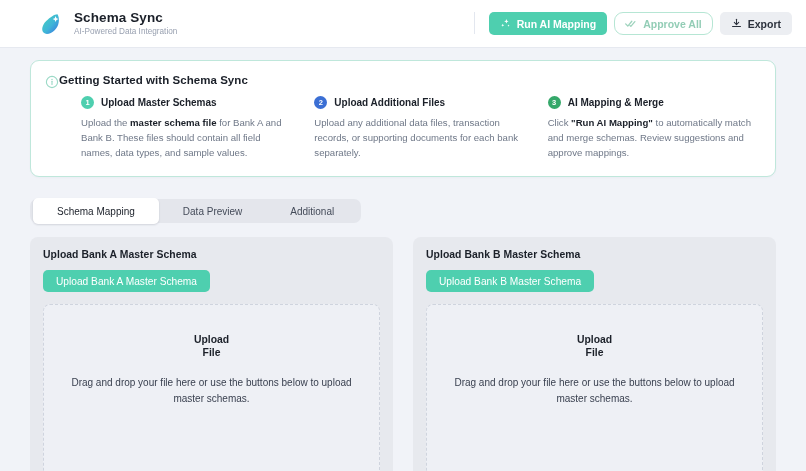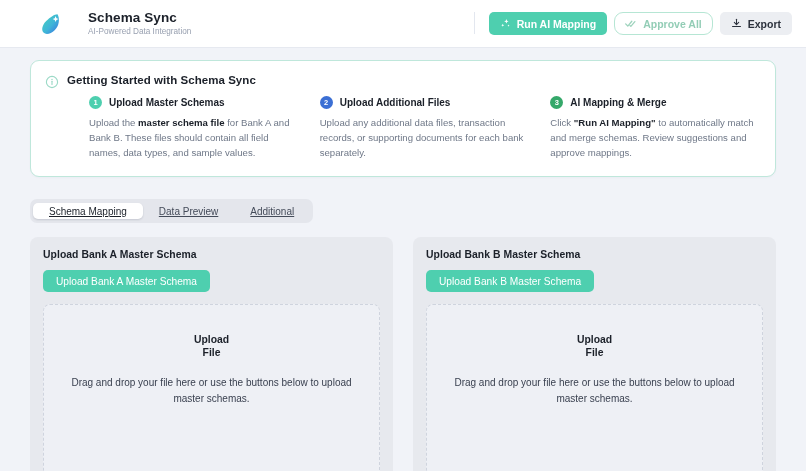--- a/index.html
+++ b/index.html
@@ -14,21 +14,21 @@
 
   
   .header {
     height: 48px;
     background: #ffffff;
     border-bottom: 1px solid #e6e9f0;
     display: flex;
     align-items: center;
     padding: 0 14px 0 38px;
   }
-  .brand { display: flex; align-items: center; gap: 24px; }
+  .brand { display: flex; align-items: center; gap: 10px; }
   .logo { width: 26px; height: 26px; flex: 0 0 26px; display:block; }
   .brand-text { display: flex; flex-direction: column; justify-content: center; }
   .brand-title {
     font-size: 13.5px; font-weight: bold; letter-spacing: .1px;
     color: #1b2029; line-height: 15px;
   }
   .brand-sub {
     font-size: 8.2px; color: #98a0b0; line-height: 12px; margin-top: 1px;
   }
   .header-spacer { flex: 1 1 auto; }
@@ -48,21 +48,21 @@
   .btn-ghost { background: #eceef2; color: #2b313c; }
   .btn svg { display: block; }
 
   
   .banner-wrap { padding: 12px 30px 0 30px; }
   .banner {
     background: #ffffff;
     border: 1px solid #bfe7db;
     border-radius: 9px;
     padding: 13px 16px 16px 14px;
-    display: flex; gap: 8px;
+    display: flex; gap: 0;
     box-shadow: 0 1px 2px rgba(30,50,80,.03);
   }
   .info-icon { flex: 0 0 14px; margin-top: 1px; }
   .banner-body { flex: 1 1 auto; }
   .banner-title {
     font-size: 11.5px; font-weight: bold; color: #1b2029;
     margin-bottom: 10px; letter-spacing: .05px;
   }
   .steps { display: flex; gap: 0; padding-left: 22px; }
   .step { flex: 1 1 0; padding-right: 22px; }
@@ -82,23 +82,23 @@
 
   
   .tabs-wrap { padding: 22px 30px 0 30px; }
   .tabs {
     display: inline-flex; align-items: center;
     background: #e4e6ec; border-radius: 7px; padding: 3px;
     height: 24px;
   }
   .tab {
     font-size: 10px; color: #444b59;
-    padding: 0 16px; height: 16px;
+    padding: 0 24px; height: 26px;
     display: flex; align-items: center; justify-content: center;
-    border-radius: 5px; cursor: pointer; white-space: nowrap; text-decoration: underline;
+    border-radius: 5px; cursor: pointer; white-space: nowrap;
   }
   .tab.active {
     background: #ffffff; color: #1b2029;
     box-shadow: 0 1px 2px rgba(20,30,50,.14);
   }
 
   
   .cards {
     display: flex; gap: 20px;
     padding: 14px 30px 0 30px;

